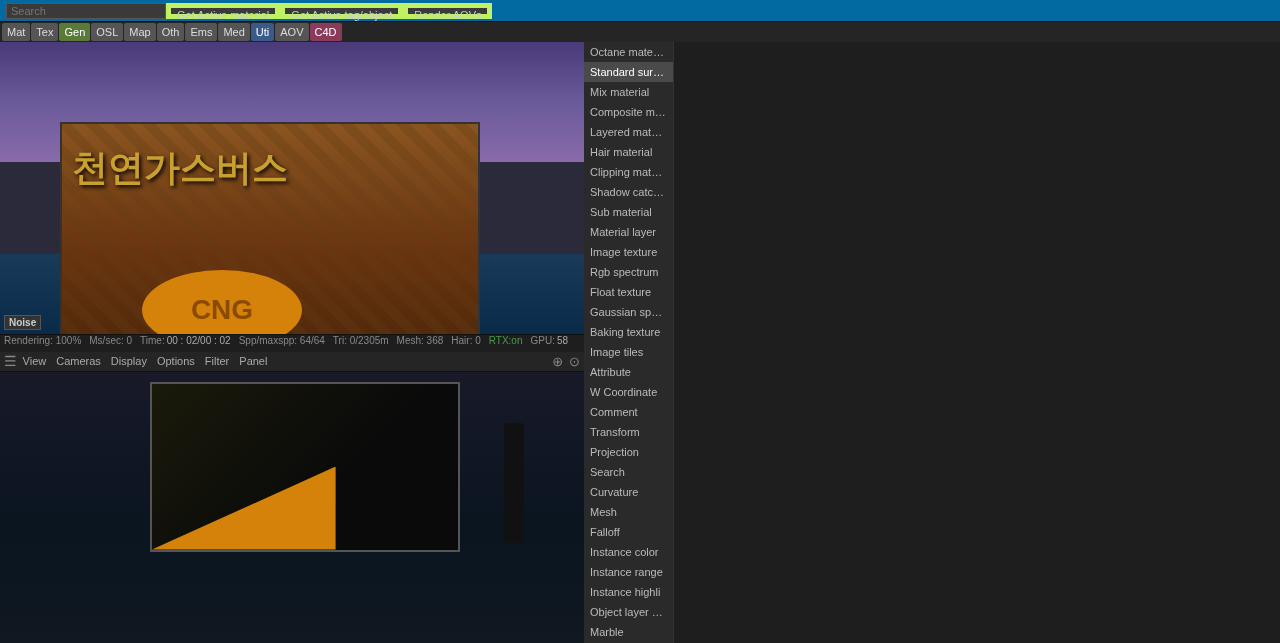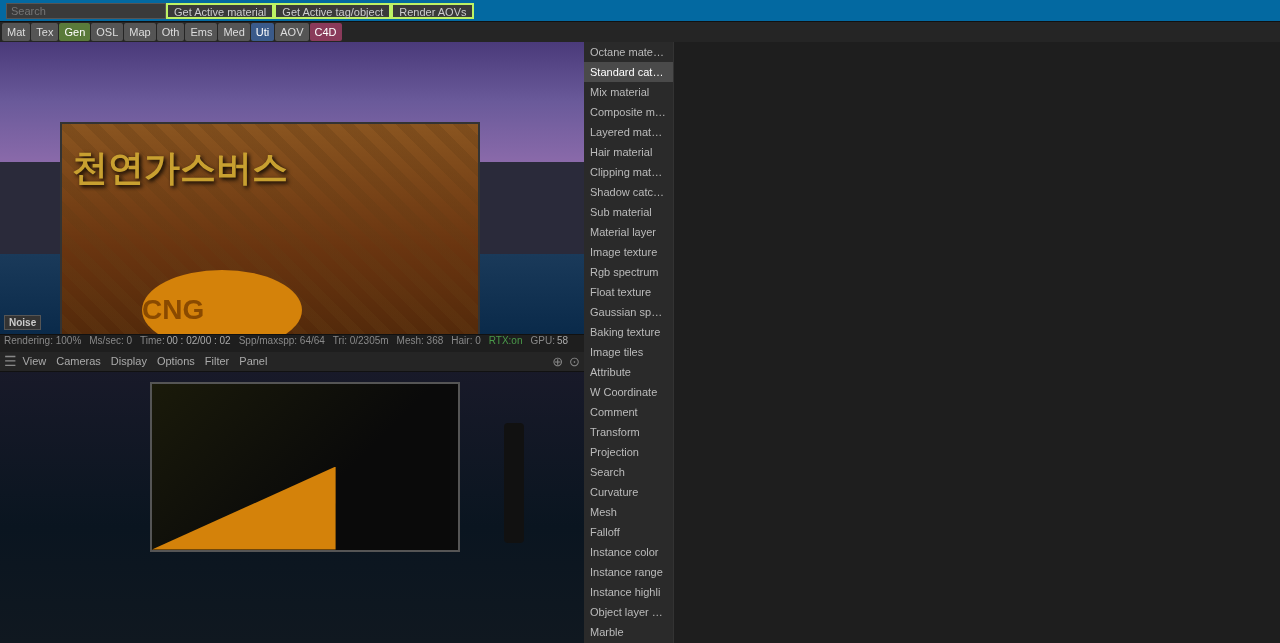--- a/index.html
+++ b/index.html
@@ -3,21 +3,21 @@
   <meta charset="utf-8">
   <style>
     * { box-sizing: border-box; margin: 0; padding: 0; }
     body { background: #1a1a1a; font-family: Arial, sans-serif; font-size: 11px; color: #ccc; width: 1280px; height: 643px; overflow: hidden; }
 
     .main-container { display: flex; flex-direction: column; width: 1280px; height: 643px; }
 
     
     .top-bar { display: flex; align-items: center; background: #0369a1; height: 22px; padding: 0 6px; border-bottom: 1px solid #111; }
     .search-box { background: #3a3a3a; border: 1px solid #555; color: #ccc; padding: 1px 4px; font-size: 11px; width: 160px; height: 16px; }
-    .top-btn { background: #3a3a3a; border: 2px solid #bef264; color: #ccc; padding: 1px 6px; font-size: 11px; cursor: pointer; height: 16px; }
+    .top-btn { background: #3a3a3a; border: 5px solid #bef264; color: #ccc; padding: 1px 6px; font-size: 11px; cursor: pointer; height: 16px; }
 
     
     .tab-bar { display: flex; align-items: center; background: #252525; height: 20px; padding: 0 2px; gap: 1px; }
     .tab { padding: 1px 5px; font-size: 11px; cursor: pointer; border-radius: 2px; height: 18px; display: flex; align-items: center; }
     .tab-mat { background: #555; color: #ddd; text-align: center; }
     .tab-tex { background: #555; color: #ddd; text-align: right; }
     .tab-gen { background: #5a7a3a; color: #fff; }
     .tab-osl { background: #555; color: #ddd; }
     .tab-map { background: #555; color: #ddd; }
     .tab-oth { background: #555; color: #ddd; }
@@ -35,21 +35,21 @@
 
     
     .viewport-3d { flex: 1; position: relative; background: #2a2a3a; overflow: hidden; max-height: 335px; }
     .noise-badge { position: absolute; bottom: 4px; left: 4px; background: #333; border: 1px solid #555; padding: 1px 4px; font-size: 10px; color: #ccc; font-weight: bold; }
 
     
     .sign-container { position: absolute; top: 80px; left: 60px; }
     .sign-bg { width: 420px; height: 250px; background: linear-gradient(180deg, #8a5520 0%, #6a3510 50%, #4a2508 100%); border: 2px solid #333; position: relative; overflow: hidden; }
     .sign-rust { position: absolute; top: 0; left: 0; width: 100%; height: 100%; background: repeating-linear-gradient(45deg, transparent, transparent 10px, rgba(100,60,20,0.3) 10px, rgba(100,60,20,0.3) 20px); }
     .korean-text { position: absolute; top: 20px; left: 10px; font-size: 36px; color: #c8a030; font-weight: bold; text-shadow: 2px 2px 4px #000; font-family: serif; }
-    .cng-oval { position: absolute; bottom: 20px; left: 80px; width: 160px; height: 80px; background: #d4820a; border-radius: 50%; display: flex; align-items: center; }
+    .cng-oval { position: absolute; bottom: 20px; left: 80px; width: 160px; height: 80px; background: #d4820a; border-radius: 50%; display: flex; align-items: center; justify-content: center; }
     .cng-text { font-size: 28px; font-weight: bold; color: #8a4a00; }
 
     
     .status-bar { background: #1e1e1e; height: 18px; display: flex; padding: 0 4px; gap: 8px; font-size: 10px; color: #888; border-top: 1px solid #111; }
     .status-item { display: flex; gap: 2px; }
     .status-highlight { color: #aaa; }
     .rtx-on { color: #4a9a4a; }
 
     
     .viewport-bottom { flex: 1; position: relative; background: #1a2a3a; overflow: hidden; }
@@ -165,21 +165,21 @@
             <div class="camera-yellow"></div>
           </div>
         </div>
 
         <div style="position:absolute; bottom:100px; right:60px; width:20px; height:120px; background:#111; border-radius:4px;"></div>
       </div>
     </div>
 
     <div class="material-list" id="mat-list">
         <div class="mat-item">Octane material</div>
-        <div class="mat-item selected">Standard catcher</div>
+        <div class="mat-item selected">Standard surface</div>
         <div class="mat-item">Mix material</div>
         <div class="mat-item">Composite mate</div>
         <div class="mat-item">Layered material</div>
         <div class="mat-item">Hair material</div>
         <div class="mat-item">Clipping materia</div>
         <div class="mat-item">Shadow catcher</div>
         <div class="mat-item">Sub material</div>
         <div class="mat-item">Material layer</div>
         <div class="mat-item">Image texture</div>
         <div class="mat-item">Rgb spectrum</div>

